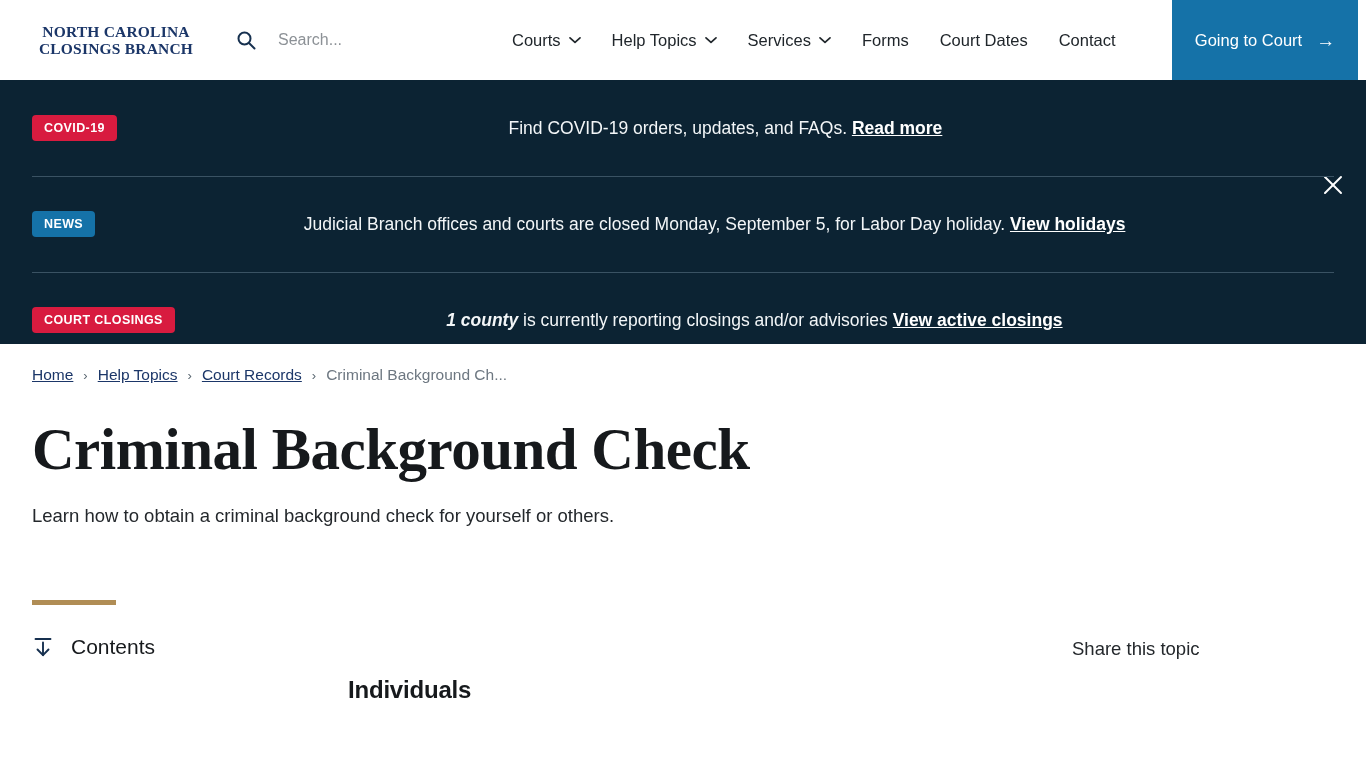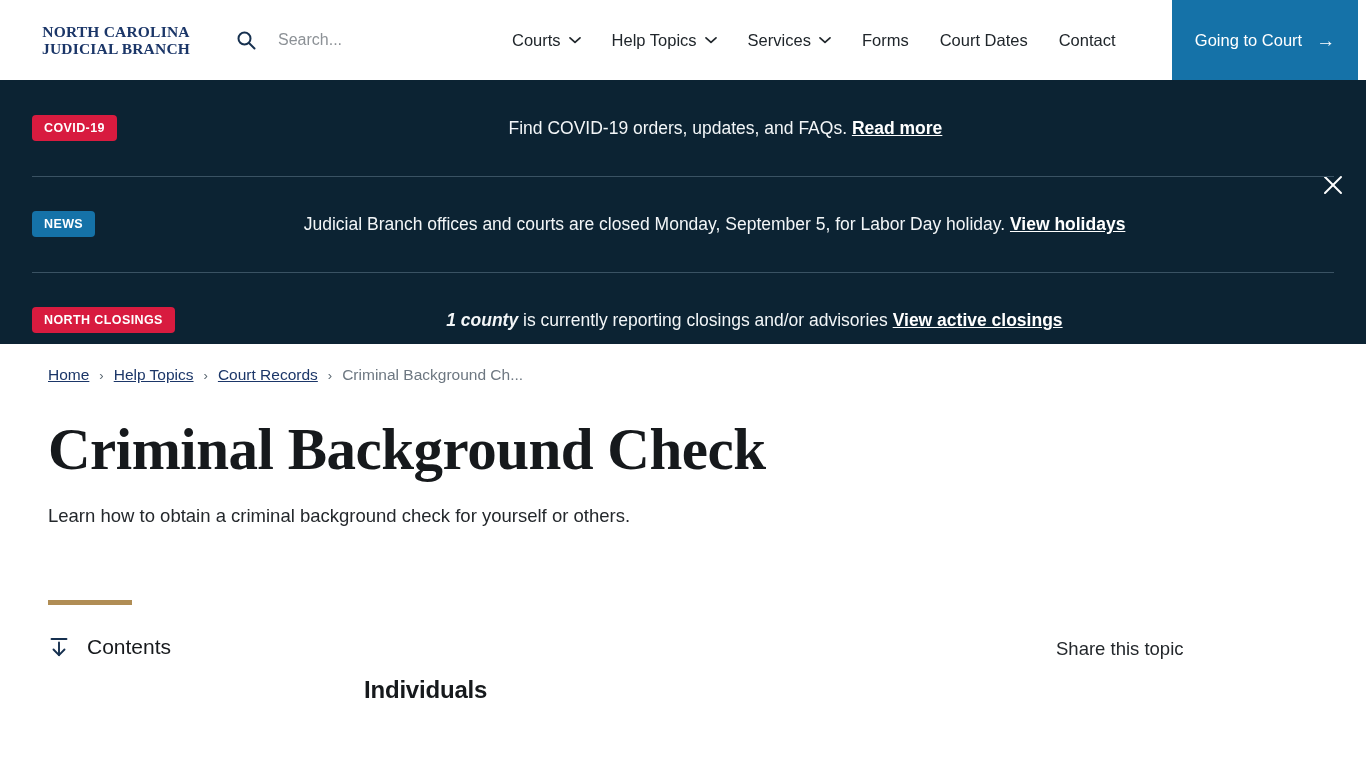--- a/index.html
+++ b/index.html
@@ -136,21 +136,21 @@
     color:#ffffff;
     font-weight:700;
     text-decoration:underline;
   }
   .alert-msg em {
     font-style:italic;
     font-weight:700;
   }
 
   
-  .content { padding:0 48px; }
+  .content { padding:0 32px; }
 
   .breadcrumb {
     display:flex;
     align-items:center;
     gap:10px;
     padding-top:22px;
     font-size:15.5px;
   }
   .breadcrumb a {
     color:#1b3668;
@@ -212,21 +212,21 @@
   }
   .share-label { font-size:18.5px; color:#24282c; }
 </style>
 </head>
 <body>
 
 <div class="header">
 
   <div class="logo">
     <span class="l1">NORTH CAROLINA</span>
-    <span class="l2">JUDICIAL BRANCH</span>
+    <span class="l2">CLOSINGS BRANCH</span>
   </div>
 
   <div class="search-wrap">
     <span>
       <svg class="search-icon" viewBox="0 0 20 20" fill="none" stroke="#16304f" stroke-width="2">
         <circle cx="8.5" cy="8.5" r="6"></circle>
         <line x1="13" y1="13" x2="18.5" y2="18.5" stroke-linecap="round"></line>
       </svg>
     </span>
     <input class="search-input" type="text" placeholder="Search..." style="">
@@ -291,21 +291,21 @@
   </div>
 
   <div class="alert-row">
     <span class="badge blue">NEWS</span>
     <div class="alert-msg">
       <span>Judicial Branch offices and courts are closed Monday, September 5, for Labor Day holiday. </span><a href="#">View holidays</a>
     </div>
   </div>
 
   <div class="alert-row">
-    <span class="badge red">NORTH CLOSINGS</span>
+    <span class="badge red">COURT CLOSINGS</span>
     <div class="alert-msg">
       <em>1 county</em><span> is currently reporting closings and/or advisories </span><a href="#">View active closings</a>
     </div>
   </div>
 </div>
 
 <div class="content">
 
   <div class="breadcrumb">
     <a href="#">Home</a>

